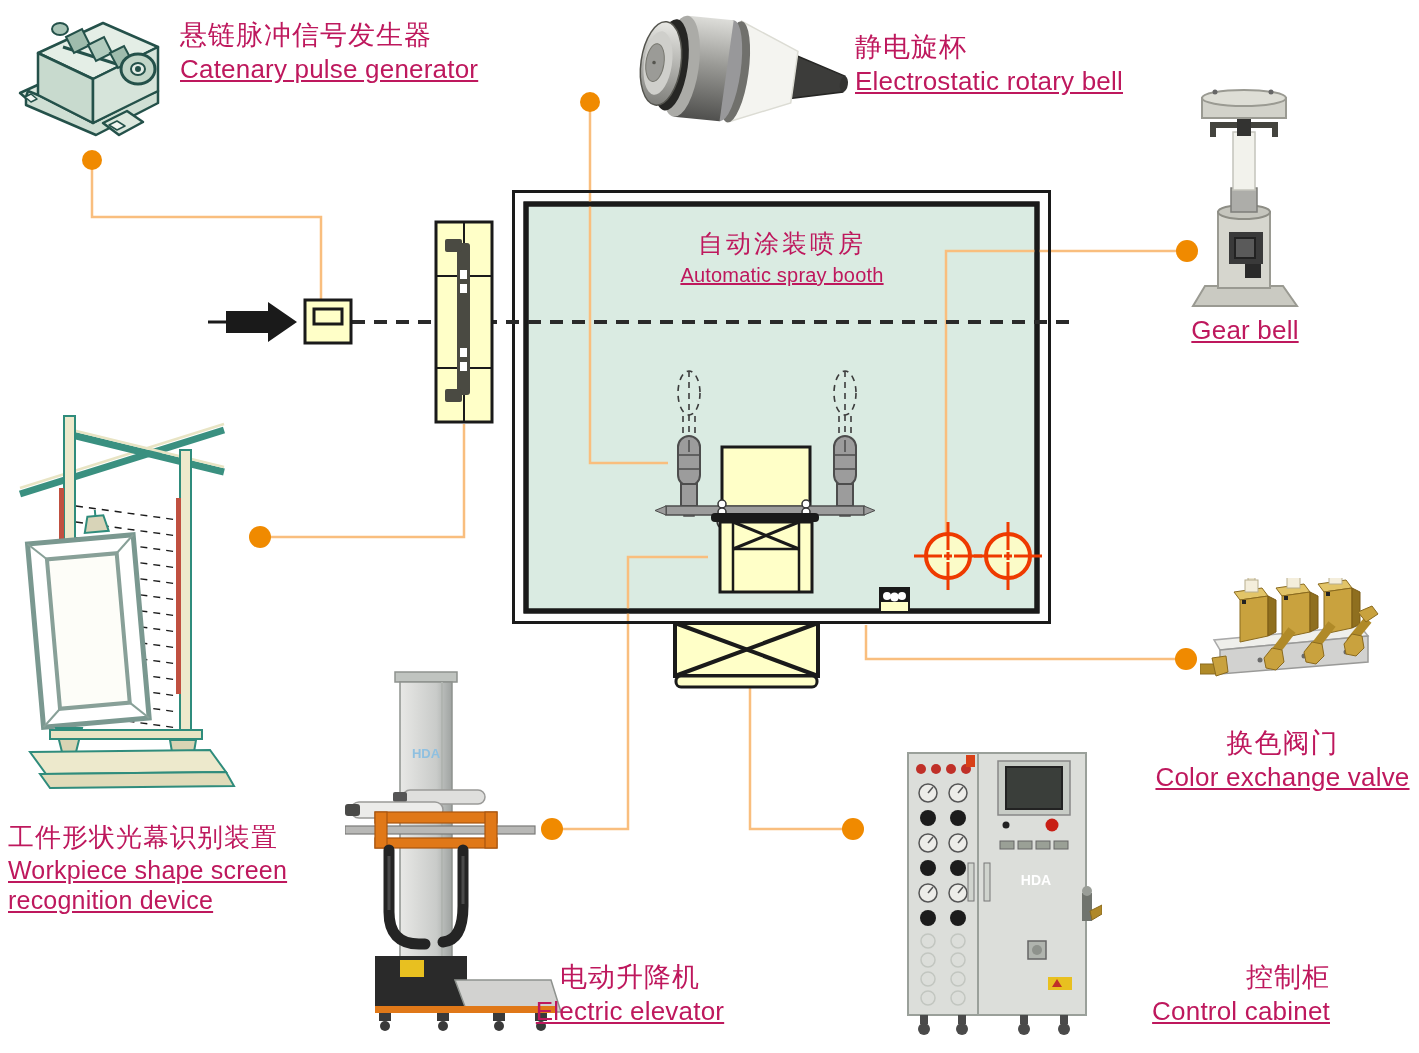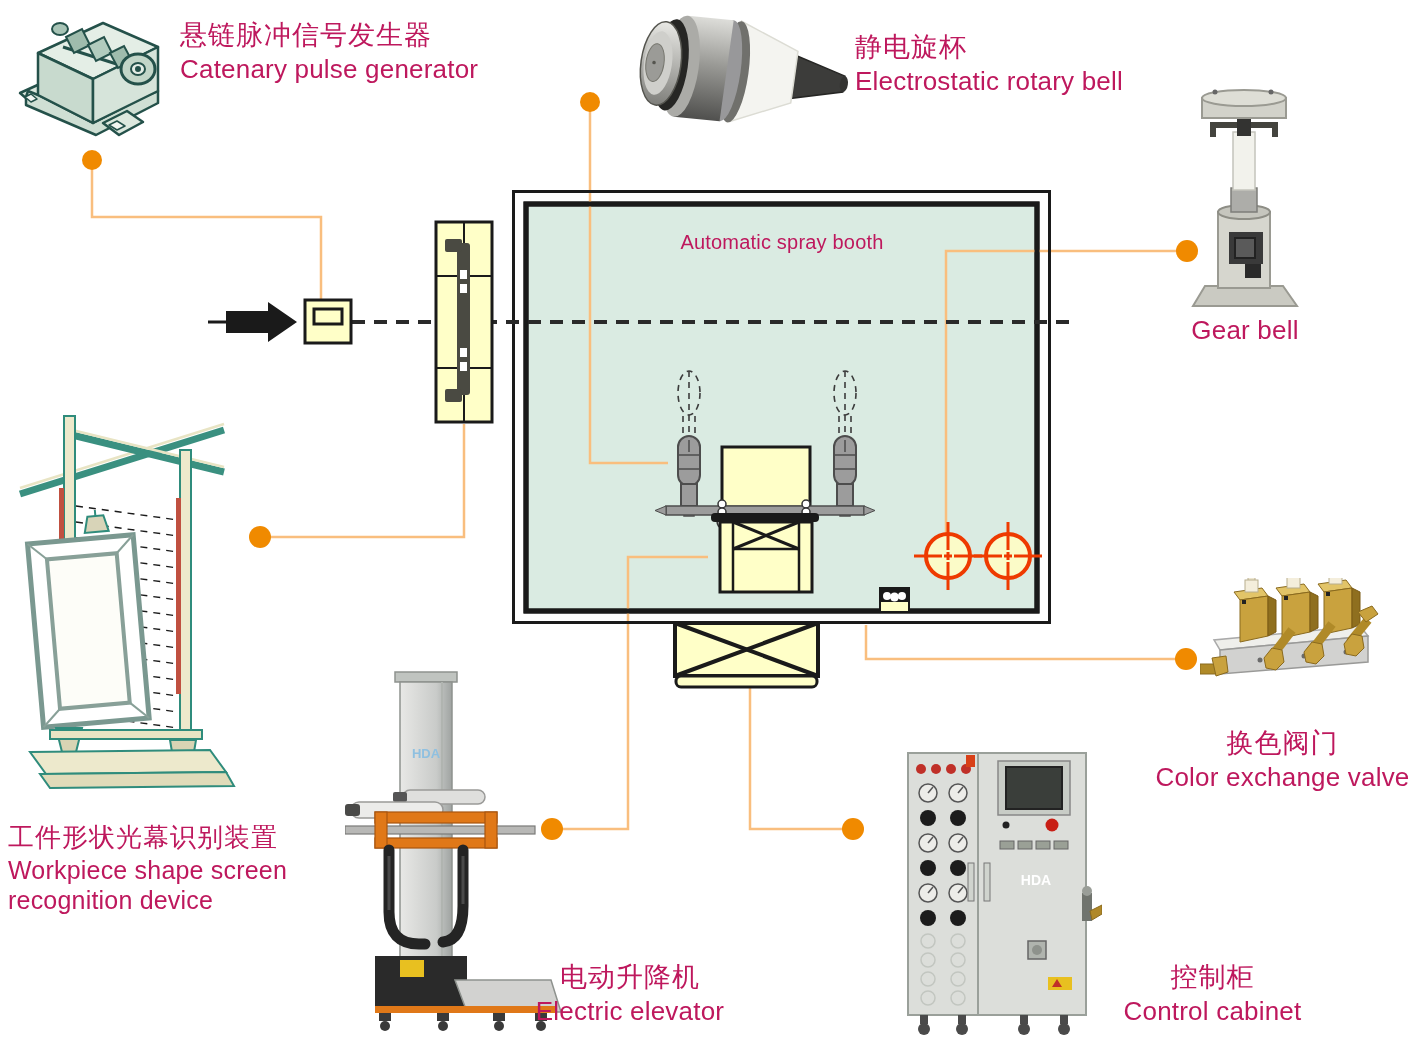--- a/index.html
+++ b/index.html
@@ -4,33 +4,33 @@
 <style>
   html,body{margin:0;padding:0;background:#fff;}
   #canvas{
     position:relative;width:1419px;height:1053px;background:#ffffff;
     font-family:"Liberation Sans","DejaVu Sans",sans-serif;overflow:hidden;
   }
   svg{display:block;}
   .layer{position:absolute;left:0;top:0;}
   .label{position:absolute;color:#be185d;}
   .label .zh{display:block;font-size:27px;line-height:35px;letter-spacing:1px;font-weight:500;}
-  .label .en{display:block;font-size:26px;line-height:33px;letter-spacing:0.2px;}
+  .label .en{display:block;font-size:26px;line-height:33px;letter-spacing:0.2px;text-decoration:underline;}
   .center{text-align:center;}
   #booth-title{left:582px;top:227px;width:400px;text-align:center;}
   #booth-title .zh{font-size:25px;line-height:33px;letter-spacing:3px;}
   #booth-title .en{font-size:20px;line-height:31px;}
   #label-pulse{left:180px;top:18px;}
   #label-bell{left:855px;top:30px;}
   #label-pump{left:1140px;top:314px;width:210px;}
   #label-screen{left:8px;top:820px;width:300px;}
   #label-screen .zh{font-size:26px;}
   #label-screen .en{font-size:25px;line-height:30px;}
   #label-elevator{left:510px;top:960px;width:240px;}
-  #label-cabinet{left:1095px;top:960px;width:235px;}
+  #label-cabinet{left:1095px;top:960px;width:235px;text-align:right;}
   #label-valve{left:1135px;top:726px;width:295px;}
 </style>
 </head>
 <body>
 
 <div id="canvas">
 
   <svg class="layer" width="1419" height="1053" viewBox="0 0 1419 1053">
 
     <rect x="513.5" y="191.5" width="536" height="431" fill="#ffffff" stroke="#1A1A1A" stroke-width="3"></rect>
@@ -469,20 +469,21 @@
       <polygon points="104,74 112,64 122,66 124,78 116,86 106,84" fill="#C9A23E"></polygon>
       <line x1="150" y1="64" x2="168" y2="42" stroke="#B08A28" stroke-width="9"></line>
       <polygon points="144,66 152,56 162,58 164,70 156,78 146,76" fill="#C9A23E"></polygon>
       <polygon points="158,34 172,28 178,36 166,44" fill="#C9A23E"></polygon>
       <rect x="0" y="86" width="16" height="10" fill="#B08A28"></rect>
       <polygon points="12,80 26,78 28,94 16,98" fill="#C9A23E"></polygon>
     </g>
   </svg>
 
   <div class="label" id="booth-title">
+    <span class="zh">自动涂装喷房</span>
     <span class="en">Automatic spray booth</span>
   </div>
 
   <div class="label" id="label-pulse">
     <span class="zh">悬链脉冲信号发生器</span>
     <span class="en">Catenary pulse generator</span>
   </div>
 
   <div class="label" id="label-bell">
     <span class="zh">静电旋杯</span>

